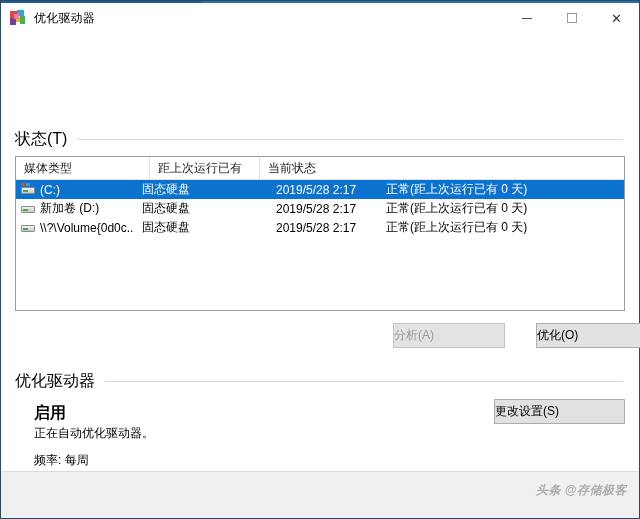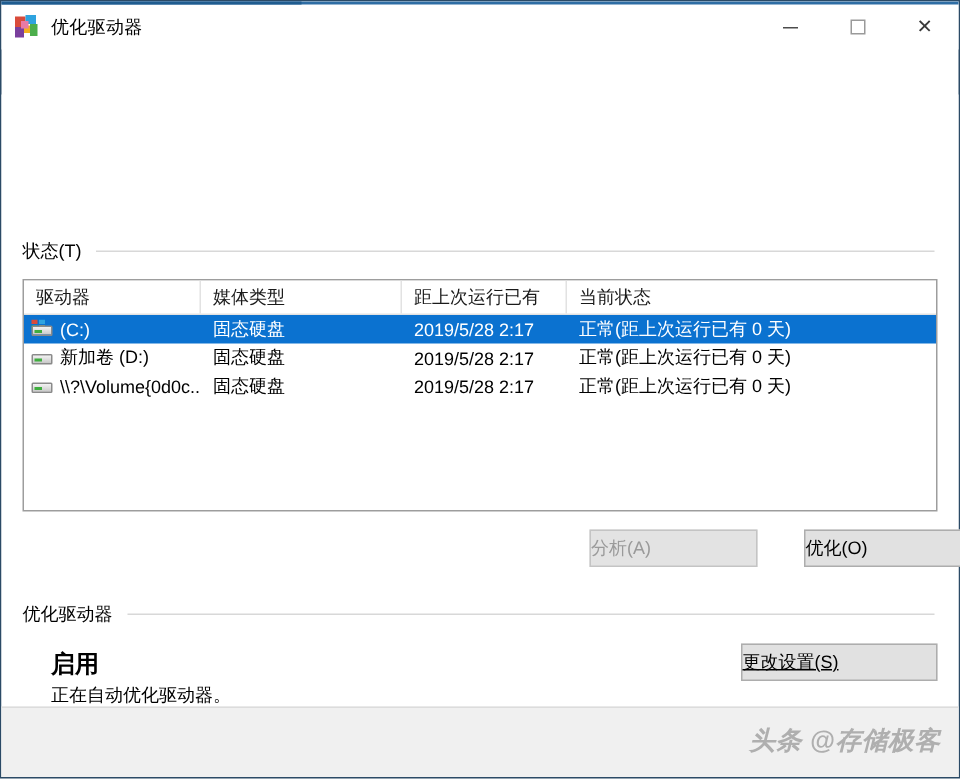--- a/index.html
+++ b/index.html
@@ -18,21 +18,20 @@
   .window {
     position: absolute;
     left: 0; top: 0;
     width: 640px;
     height: 519px;
     box-sizing: border-box;
     border: 1px solid #2b4a66;
     background: #ffffff;
     display: flex;
     flex-direction: column;
-    gap: 30px;
   }
   
   .titlebar {
     position: relative;
     height: 30px;
     background: #ffffff;
     flex: 0 0 auto;
     display: flex;
     align-items: center;
     border-top: 2px solid #2e6da4;
@@ -117,21 +116,21 @@
   }
   
   .group-head {
     position: absolute;
     display: flex;
     align-items: center;
     left: 14px;
     right: 16px;
   }
   .group-head .gh-label {
-    font-size: 12px;
+    font-size: 16px;
     color: #000000;
     white-space: nowrap;
     padding-right: 10px;
   }
   .group-head .gh-rule {
     flex: 1 1 auto;
     height: 1px;
     background: #d8d8d8;
   }
   #status-group-head { top: 96px; }
@@ -243,21 +242,21 @@
     justify-content: flex-start;
     padding: 0;
   }
   .btn.disabled {
     color: #9a9a9a;
     background: #e3e3e3;
     border-color: #c4c4c4;
   }
   #analyze-button  { left: 392px; top: 290px; width: 112px; }
   #optimize-button { left: 516px; top: 290px; width: 108px; margin-left: 19px; }
-  #change-settings-button { left: 493px; top: 366px; width: 131px; text-decoration: underline; }
+  #change-settings-button { left: 493px; top: 366px; width: 131px; }
 
   
   .sched-enabled {
     position: absolute;
     left: 33px;
     top: 370px;
     font-size: 16px;
     font-weight: bold;
     color: #000000;
   }
@@ -283,21 +282,21 @@
     right: 0;
     bottom: 0;
     height: 46px;
     background: #f0f0f0;
     border-top: 1px solid #dcdcdc;
   }
   .watermark {
     position: absolute;
     right: 12px;
     top: 10px;
-    font-size: 17px;
+    font-size: 12px;
     font-weight: bold;
     font-style: italic;
     color: #7a7a7a;
     opacity: 0.55;
     white-space: nowrap;
     letter-spacing: 0.5px;
   }
 </style>
 </head>
 <body>
@@ -331,21 +330,20 @@
   <div class="content">
 
 
     <div class="group-head" id="status-group-head">
       <span class="gh-label">状态(T)</span>
       <span class="gh-rule"></span>
     </div>
 
     <div class="listview">
       <div class="lv-header">
-        <div class="hcell col-drive">驱动器</div>
         <div class="hcell col-media">媒体类型</div>
         <div class="hcell col-last">距上次运行已有</div>
         <div class="hcell col-state">当前状态</div>
       </div>
 
       <div class="lv-row selected">
         <div class="cell col-drive">
           <span class="drive-icon system">
             <span class="flag">
                 <i class="f1"></i>

